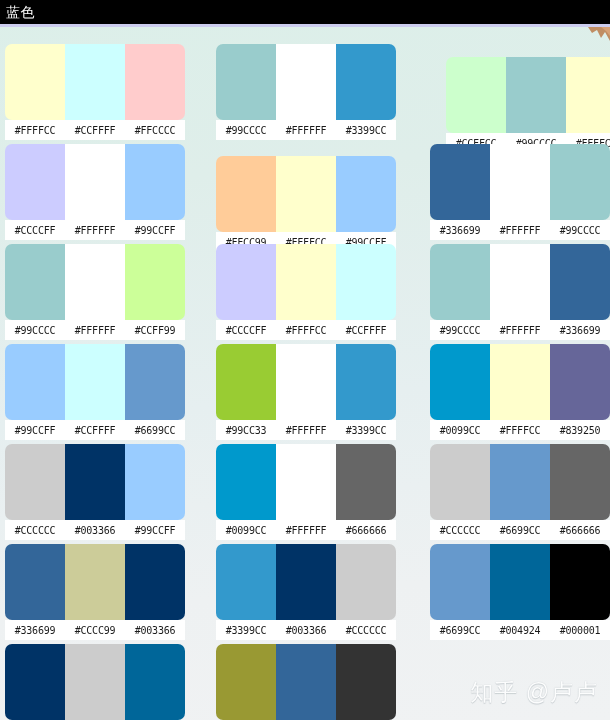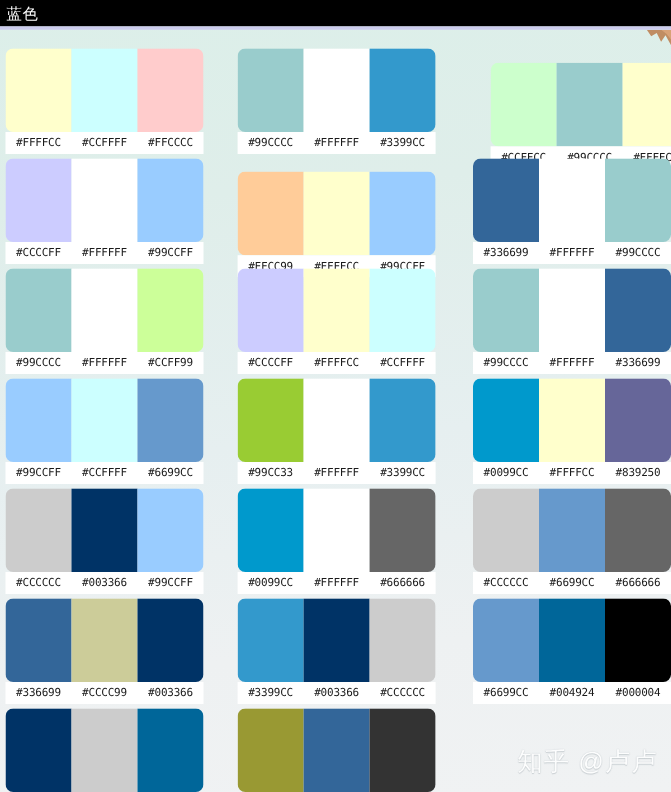--- a/index.html
+++ b/index.html
@@ -353,19 +353,19 @@
       </div>
       <div class="palette-card" style="top: 517px;">
         <div class="swatch-strip">
           <div class="swatch" style="background: rgb(102, 153, 204);"></div>
           <div class="swatch" style="background: rgb(0, 102, 153);"></div>
           <div class="swatch" style="background: rgb(0, 0, 0);"></div>
         </div>
         <div class="label-strip">
           <div class="hex-label">#6699CC</div>
           <div class="hex-label">#004924</div>
-          <div class="hex-label">#000004</div>
+          <div class="hex-label">#000001</div>
         </div>
       </div>
     </div>
   </div>
 
 <div id="watermark">知乎 @卢卢</div>
 
 </body></html>

